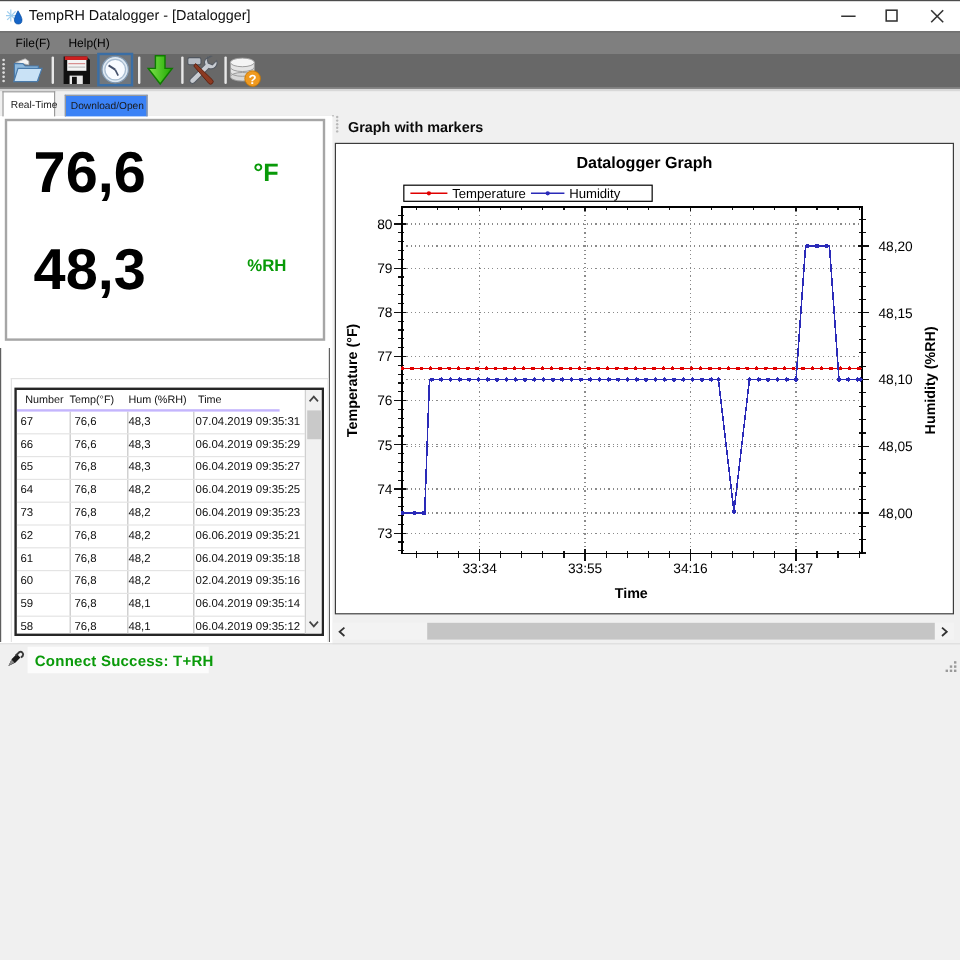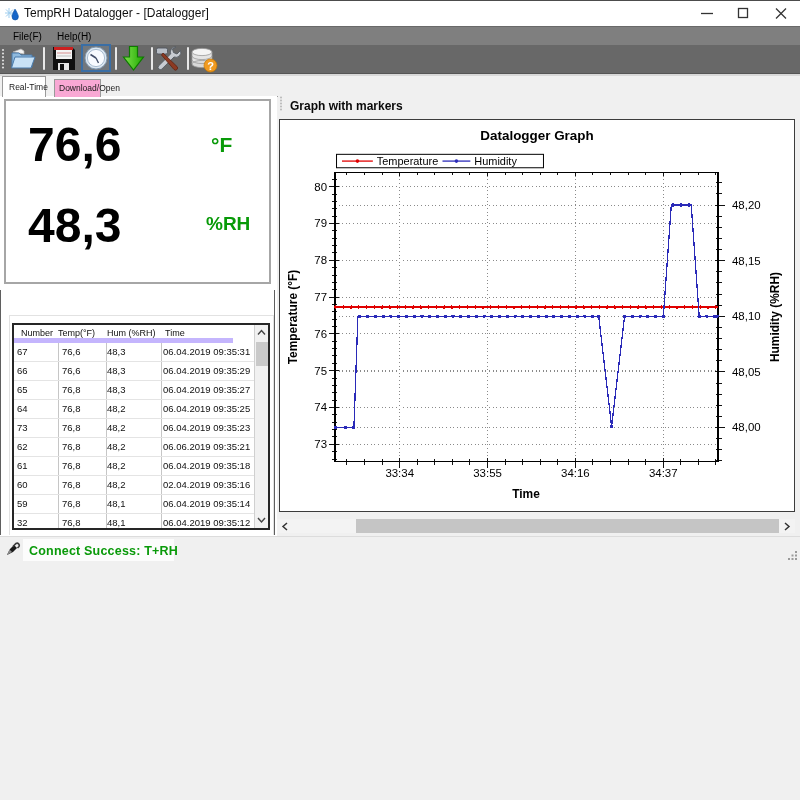--- a/index.html
+++ b/index.html
@@ -7,29 +7,29 @@
 #menubar{left:0;top:26px;width:800px;height:19px;background:#7f7f7f;border-top:1px solid #696969;box-sizing:border-box}
 #menubar span{position:absolute;top:4px;font-size:10px;color:#000}
 #toolbar{left:0;top:45px;width:800px;height:28px;background:#686868}
 #tbline1{left:0;top:73px;width:800px;height:1px;background:#555}
 #tbline2{left:0;top:74px;width:800px;height:2px;background:#d8d8d8}
 .tsep{position:absolute;top:47px;width:2px;height:23px;background:#e8e8e8;border-radius:1px}
 #tabpage{left:0;top:96px;width:277px;height:441px;background:#fff}
 #tabline{left:0;top:96px;width:278px;height:1px;background:#9a9a9a}
 .tab{position:absolute;box-sizing:border-box;font-size:8.5px;color:#1a1a1a;white-space:nowrap}
 #tab1{left:2px;top:76px;width:44px;height:21px;background:#fff;border:1px solid #9a9a9a;border-bottom:none;padding:5px 0 0 6px;z-index:5}
-#tab2{left:54px;top:79px;width:47px;height:18px;background:#f9a8d4;border:1px solid #9a9a9a;border-bottom:none;padding:3px 0 0 4px}
+#tab2{left:54px;top:79px;width:69px;height:18px;background:#3b82f6;border:1px solid #9a9a9a;border-bottom:none;padding:3px 0 0 4px}
 #disp{left:4px;top:99px;width:267px;height:185px;background:#fff;border:2px solid #a6a6a6;box-sizing:border-box}
 .big{position:absolute;font-weight:bold;color:#000}
 .grn{position:absolute;font-weight:bold;color:#089a08}
 #lcontl{left:0;top:290px;width:1px;height:245px;background:#5f5f5f}
 #lcontr{left:274px;top:290px;width:1px;height:245px;background:#5f5f5f}
 #lconti{left:9px;top:315px;width:265px;height:220px;border:1px solid #e2e2e2;border-bottom:none;box-sizing:border-box;background:#fff}
 #tbl{left:12px;top:323px;width:258px;height:207px;background:#fff;border:2px solid #262626;box-sizing:border-box;overflow:hidden;font-size:9.5px;color:#101010;white-space:nowrap}
-#thead{position:absolute;left:0;top:0;width:219px;height:18px;background:#fff;border-bottom:5px solid #c4b5fd;box-sizing:border-box}
+#thead{position:absolute;left:0;top:0;width:219px;height:18px;background:#fff;border-bottom:2px solid #c4b5fd;box-sizing:border-box}
 #thead span{position:absolute;top:3px;font-size:9px;white-space:nowrap}
 .trow{position:relative;width:240px;height:19px;border-bottom:1px solid #e4e4e4;box-sizing:border-box}
 .trow span{position:absolute;top:3px;white-space:nowrap}
 .c1{left:3px}.c2{left:48px}.c3{left:93px}.c4{left:149px}
 #tcol1{position:absolute;left:44px;top:0;width:1px;height:203px;background:#c6c6c6}
 #tcol2{position:absolute;left:92px;top:0;width:1px;height:203px;background:#c6c6c6}
 #tcol3{position:absolute;left:147px;top:0;width:1px;height:203px;background:#c6c6c6}
 #vsb{position:absolute;left:240px;top:0;width:14px;height:203px;background:#f1f1f1;border-left:1px solid #d0d0d0;box-sizing:border-box}
 #vthumb{position:absolute;left:0.5px;top:17px;width:12px;height:24px;background:#c9c9c9}
 #gbhead{left:290px;top:99px;font-size:12px;font-weight:bold;color:#0a0a0a}
@@ -131,40 +131,40 @@
  <text x="20.5" y="24.6" font-size="11" font-weight="bold" fill="#fff" text-anchor="middle" font-family="Liberation Sans,sans-serif">?</text>
 </svg>
 <div class="abs" id="tabline"></div>
 <div class="abs" id="tabpage"></div>
 <div class="tab abs" id="tab1">Real-Time</div>
 <div class="tab abs" id="tab2">Download/Open</div>
 <div class="abs" id="disp"></div>
 <div class="big" style="left:28px;top:117px;font-size:48px">76,6</div>
 <div class="grn" style="left:211px;top:133px;font-size:21px">°F</div>
 <div class="big" style="left:28px;top:198px;font-size:48px">48,3</div>
-<div class="grn" style="left:206px;top:213px;font-size:19px">%RH</div>
+<div class="grn" style="left:206px;top:213px;font-size:14px">%RH</div>
 <div class="abs" id="lcontl"></div>
 <div class="abs" id="lcontr"></div>
 <div class="abs" id="lconti"></div>
 <div class="abs" id="tbl">
 <div id="tcol1"></div>
     <div id="tcol2"></div>
     <div id="tcol3"></div>
 <div id="thead">
       <span style="left:7px">Number</span>
       <span style="left:44px">Temp(°F)</span>
       <span style="left:93px">Hum (%RH)</span>
       <span style="left:151px">Time</span>
     </div>
 <div style="position:absolute;left:0;top:18px;width:250px">
 <div class="trow">
         <span class="c1">67</span>
         <span class="c2">76,6</span>
         <span class="c3">48,3</span>
-        <span class="c4">06.04.2019 09:35:31</span>
+        <span class="c4">07.04.2019 09:35:31</span>
       </div>
 <div class="trow">
         <span class="c1">66</span>
         <span class="c2">76,6</span>
         <span class="c3">48,3</span>
         <span class="c4">06.04.2019 09:35:29</span>
       </div>
 <div class="trow">
         <span class="c1">65</span>
         <span class="c2">76,8</span>
@@ -201,21 +201,21 @@
         <span class="c3">48,2</span>
         <span class="c4">02.04.2019 09:35:16</span>
       </div>
 <div class="trow">
         <span class="c1">59</span>
         <span class="c2">76,8</span>
         <span class="c3">48,1</span>
         <span class="c4">06.04.2019 09:35:14</span>
       </div>
 <div class="trow">
-        <span class="c1">32</span>
+        <span class="c1">58</span>
         <span class="c2">76,8</span>
         <span class="c3">48,1</span>
         <span class="c4">06.04.2019 09:35:12</span>
       </div>
 </div>
 <div id="vsb">
  <svg style="position:absolute;left:2px;top:4px" width="9" height="8" viewBox="0 0 9 8">
         <path d="M1,5.5 L4.5,1.5 L8,5.5" fill="none" stroke="#444" stroke-width="1.4"></path>
       </svg>
  <div id="vthumb"></div>

